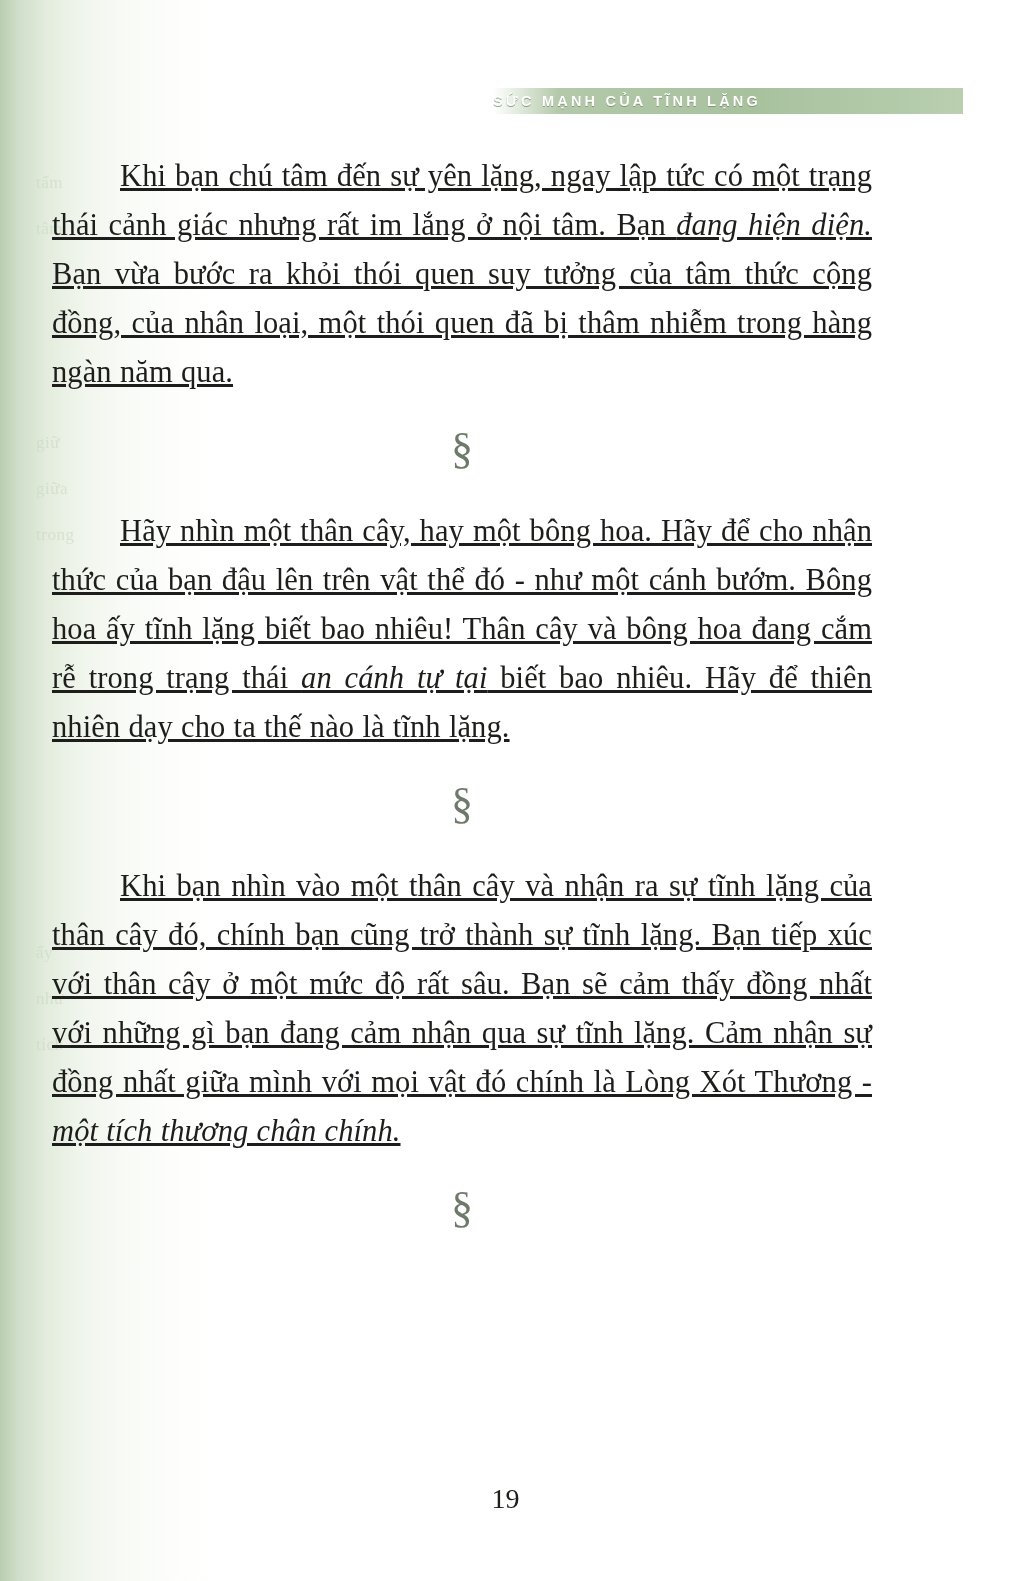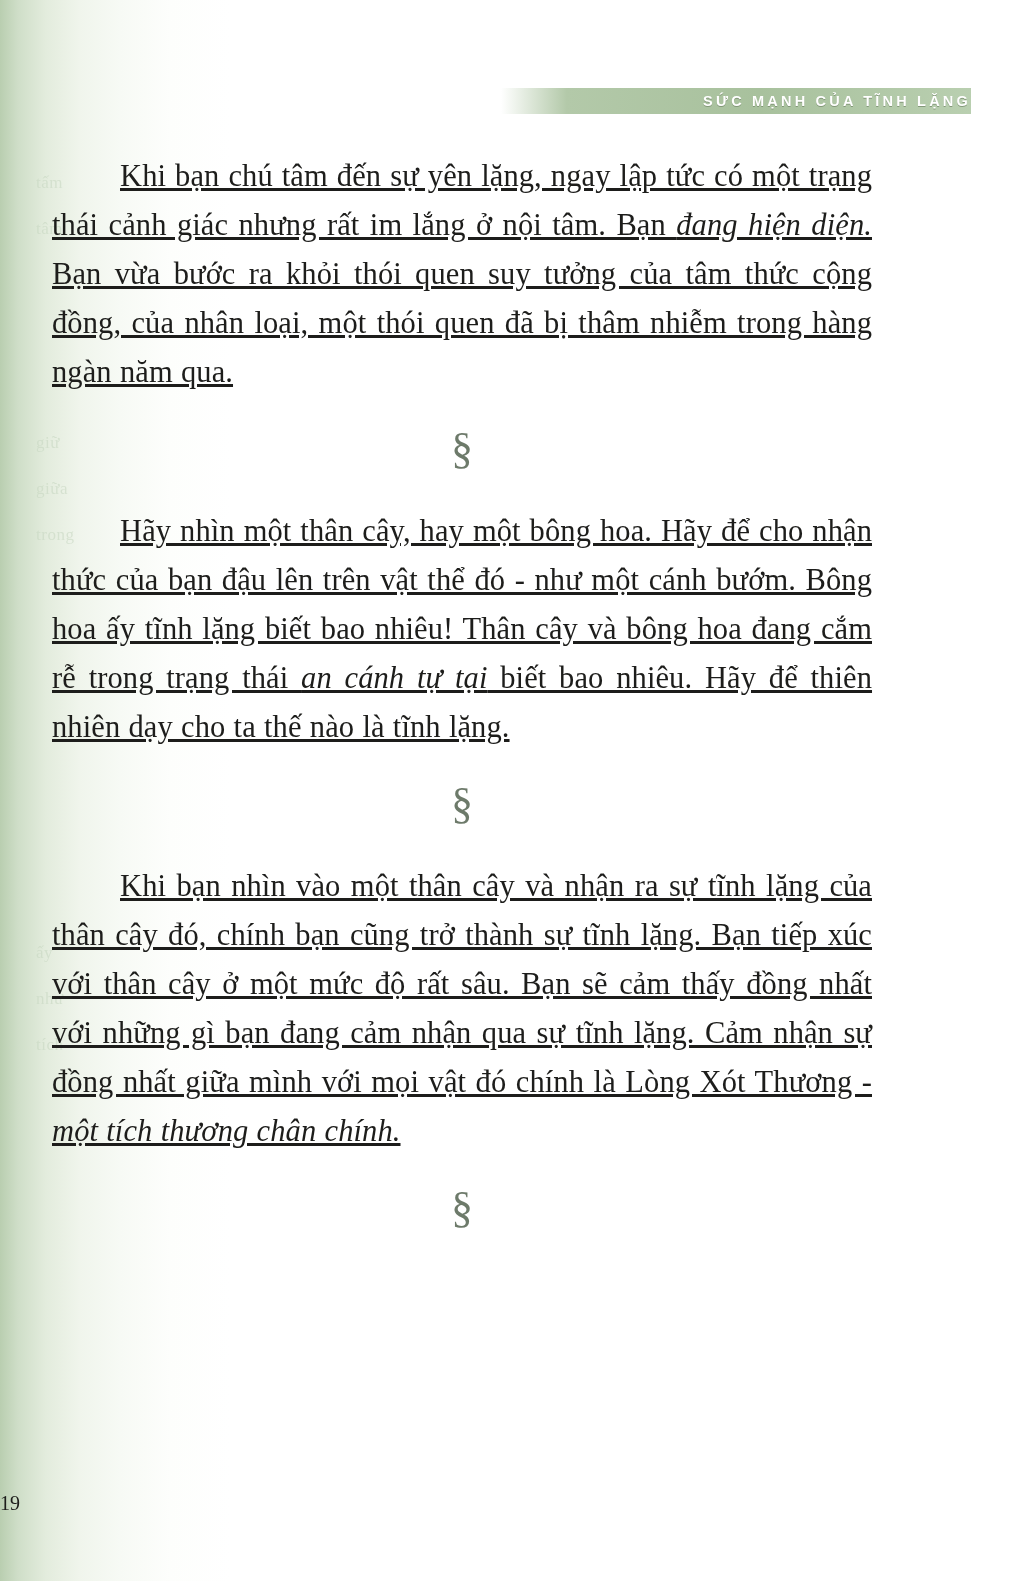--- a/index.html
+++ b/index.html
@@ -46,27 +46,27 @@
     user-select: none;
   }
   .bleed.b2 { top: 420px; }
   .bleed.b3 { top: 930px; }
   .bleed.b4 { top: 1270px; }
 
   
   .runhead {
     position: absolute;
     top: 88px;
-    right: 40px;
+    right: 48px;
     width: 470px;
     height: 26px;
     background: linear-gradient(to right, rgba(190,209,180,0) 0%, #b3c9a9 14%, #a8c19d 55%, #b9cfb0 100%);
     display: flex;
     align-items: center;
-    justify-content: flex-end;
+    justify-content: flex-start;
   }
   .runhead-text {
     font-family: "Liberation Sans", sans-serif;
     font-size: 14.5px;
     letter-spacing: 3.2px;
     color: #ffffff;
     text-shadow: 0 1px 0 rgba(120,140,110,.8);
     font-weight: 600;
     white-space: nowrap;
   }
@@ -97,22 +97,22 @@
     color: #6d7a6a;
     line-height: 1;
     margin: 30px 0 36px 0;
     font-family: "Liberation Serif", serif;
   }
   .pagenum {
     position: absolute;
     left: 0;
     right: 0;
     bottom: 66px;
-    text-align: left;
-    font-size: 20px;
+    text-align: center;
+    font-size: 28px;
     color: #1d1d1b;
     font-family: "Liberation Serif", serif;
   }
 </style>
 </head>
 <body>
 
 <div class="page">
 
   <div class="bleed b1">tấm

